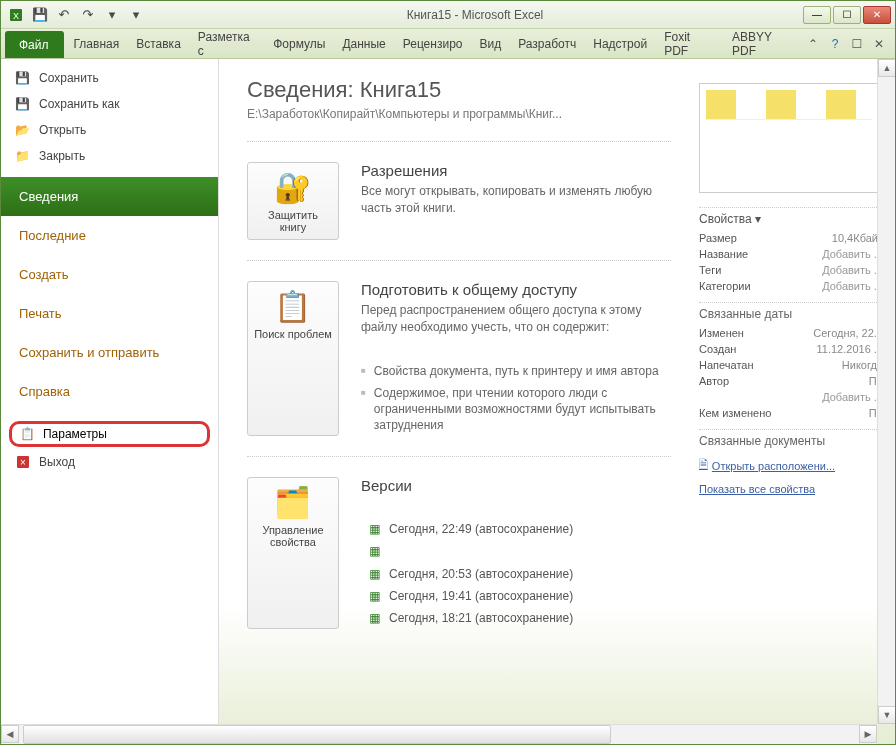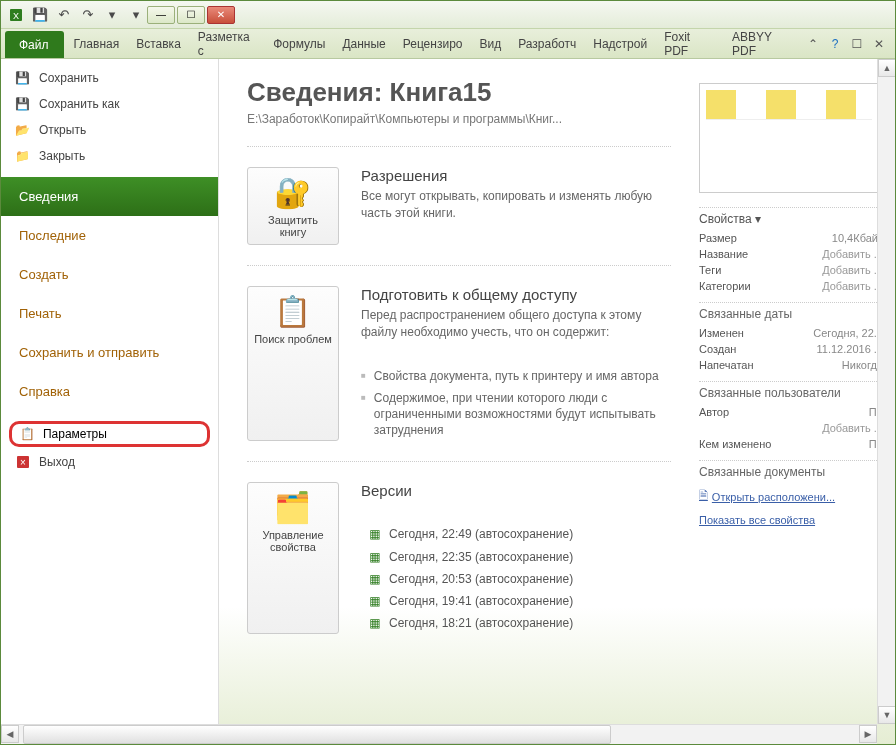--- a/index.html
+++ b/index.html
@@ -24,21 +24,21 @@
 .sidebar-item { display: flex; align-items: center; gap: 8px; padding: 5px 14px; color: #444; }
 .sidebar-item .sicon { width: 16px; height: 16px; display:flex; align-items:center; justify-content:center; flex-shrink:0; }
 .sidebar-group-break { height: 8px; }
 .sidebar-big { padding: 12px 18px; color: #a16207; font-size: 13px; position: relative; }
 .sidebar-big.active { background: linear-gradient(#3e8f26,#2d6f17); color: #fff; }
 .sidebar-big.active::after { content:""; position:absolute; right:-10px; top:50%; transform:translateY(-50%); border:10px solid transparent; border-left-color:#fff; display:none;}
 .active-pointer { position:relative; }
 .active-pointer::after { content:""; position:absolute; right:-12px; top:50%; transform:translateY(-50%); width:0;height:0; border-top:12px solid transparent; border-bottom:12px solid transparent; border-right:12px solid #fff; }
 .highlight-box { border: 3px solid #d33; border-radius: 10px; margin: 2px 8px; padding: 3px 8px; display: flex; align-items: center; gap: 8px; }
 .main { flex: 1; overflow: auto; padding: 18px 16px 18px 28px; font-size: 12px; color: #444; }
-.main h1 { font-size: 26px; font-weight: bold; color: #555; margin-bottom: 4px; }
+.main h1 { font-size: 22px; font-weight: normal; color: #555; margin-bottom: 4px; }
 .path { color: #777; font-size: 12px; margin-bottom: 20px; }
 .section { display: flex; gap: 22px; border-top: 1px dotted #ccc; padding: 20px 0; }
 .section:first-of-type { border-top: 1px dotted #ccc; }
 .big-btn { width: 92px; display: flex; flex-direction: column; align-items: center; gap: 4px; padding: 6px; border: 1px solid #ccc; border-radius: 3px; background: linear-gradient(#fdfdfd,#f0f0f0); font-size: 11px; text-align: center; color: #444; flex-shrink: 0; }
 .big-btn .big-icon { width: 36px; height: 36px; display:flex; align-items:center; justify-content:center; font-size: 30px; }
 .section-body { flex: 1; }
 .section-body h3 { font-size: 15px; font-weight: normal; color: #444; margin-bottom: 4px; }
 .section-body p { color: #666; font-size: 12px; line-height: 1.4; }
 .section-body ul { list-style: none; margin-top: 24px; }
 .section-body li { display: flex; gap: 8px; padding: 3px 0; color: #666; font-size: 12px; line-height:1.35; }
@@ -77,20 +77,21 @@
             <rect x="1" y="1" width="12" height="12" fill="#2e7d1f" rx="1"></rect>
             <text x="7" y="11" font-size="9" fill="#fff" text-anchor="middle">X</text>
           </svg>
         </span>
       <span class="qat-btn">💾</span>
       <span class="qat-btn">↶</span>
       <span class="qat-btn">↷</span>
       <span class="qat-btn">▾</span>
       <span class="qat-btn">▾</span>
     </div>
+    <div class="title-text">Книга15  -  Microsoft Excel</div>
     <div class="win-controls">
       <div class="win-btn minimize">—</div>
       <div class="win-btn maximize">☐</div>
       <div class="win-btn close">✕</div>
     </div>
   </div>
 
   <div class="ribbon">
     <div class="ribbon-tab active">Файл</div>
     <div class="ribbon-tab">Главная</div>
@@ -207,21 +208,20 @@
         </div>
         <div class="section-body">
           <h3>Версии</h3>
           <ul class="versions-list">
             <li>
                 <span class="ver-icon">▦</span>
                 <span>Сегодня, 22:49 (автосохранение)</span>
               </li>
             <li>
                 <span class="ver-icon">▦</span>
-                <span>Сегодня, 22:35 (автосохранение)</span>
               </li>
             <li>
                 <span class="ver-icon">▦</span>
                 <span>Сегодня, 20:53 (автосохранение)</span>
               </li>
             <li>
                 <span class="ver-icon">▦</span>
                 <span>Сегодня, 19:41 (автосохранение)</span>
               </li>
             <li>
@@ -262,21 +262,20 @@
         </div>
       <div class="prop-row">
           <span>Создан</span>
           <span class="val">11.12.2016 ...</span>
         </div>
       <div class="prop-row">
           <span>Напечатан</span>
           <span class="val">Никогда</span>
         </div>
 
-      <div class="prop-header">Связанные пользователи</div>
       <div class="prop-row">
           <span>Автор</span>
           <span class="val">ПК</span>
         </div>
       <div class="prop-row">
           <span></span>
           <span class="val add">Добавить ...</span>
         </div>
       <div class="prop-row">
           <span>Кем изменено</span>

